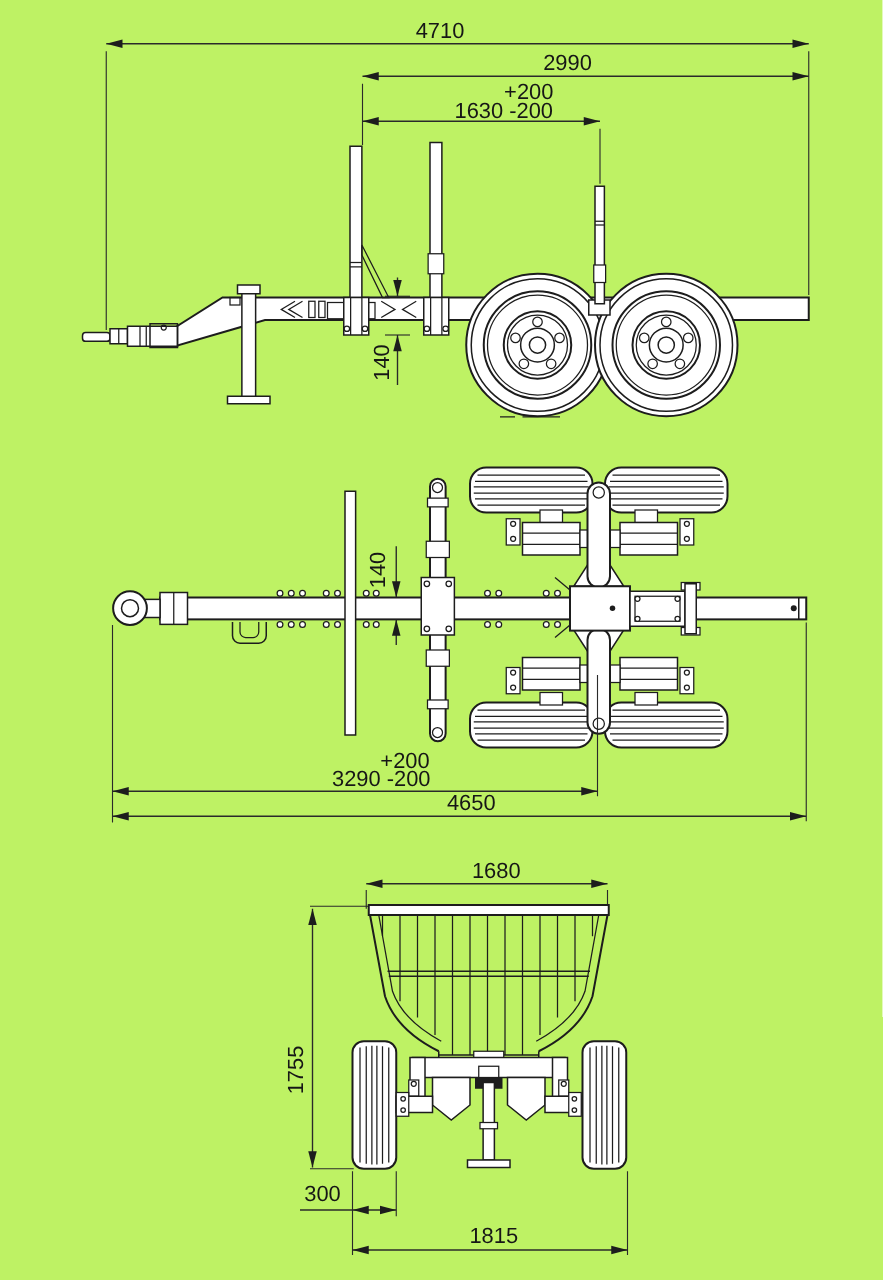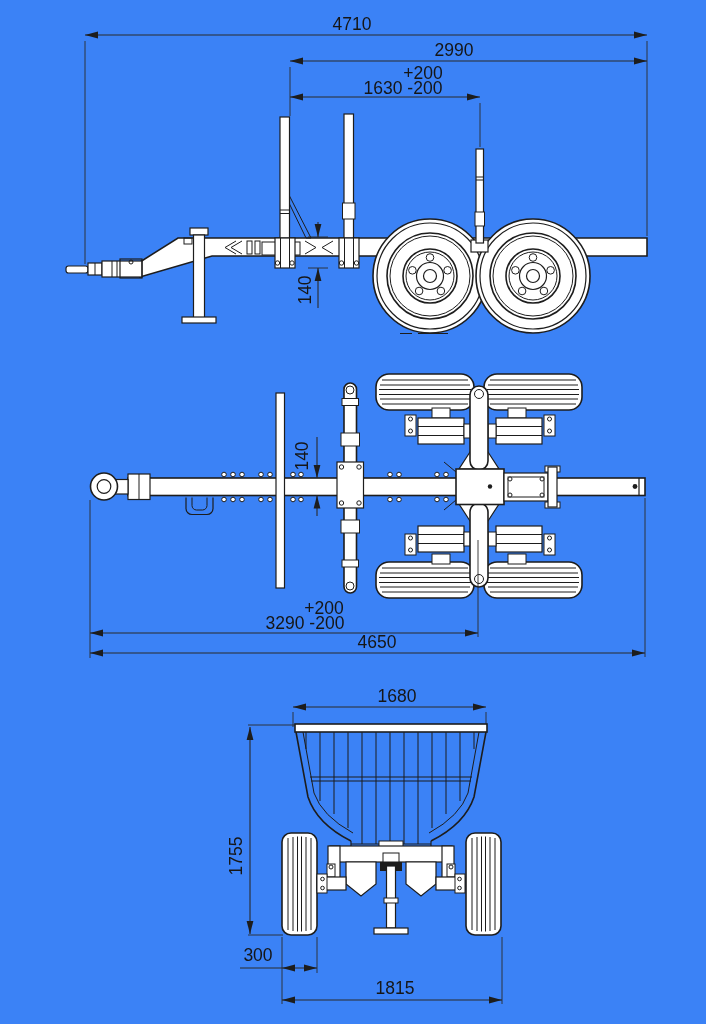--- a/index.html
+++ b/index.html
@@ -1,16 +1,16 @@
 <!DOCTYPE html>
 <html><head>
 <meta charset="utf-8">
 <style>
   html,body{margin:0;padding:0;background:#ffffff;}
-  .page{width:706px;height:1024px;background:#3b82f6;position:relative;overflow:hidden;}
+  .page{width:706px;height:1024px;background:#bef264;position:relative;overflow:hidden;}
   svg{display:block;}
   marker{overflow:visible;}
   .o  {fill:none;stroke:#1d1d1d;stroke-width:1.6;}
   .o2 {fill:none;stroke:#1d1d1d;stroke-width:1.2;}
   .th {fill:none;stroke:#1d1d1d;stroke-width:1;}
   .wf {fill:#ffffff;stroke:#1d1d1d;stroke-width:1.6;}
   .wf2{fill:#ffffff;stroke:#1d1d1d;stroke-width:1.2;}
   .wfth{fill:#ffffff;stroke:#1d1d1d;stroke-width:1;}
   .dark{fill:#1d1d1d;stroke:none;}
   .dim{fill:none;stroke:#2a2a2a;stroke-width:1.1;}

